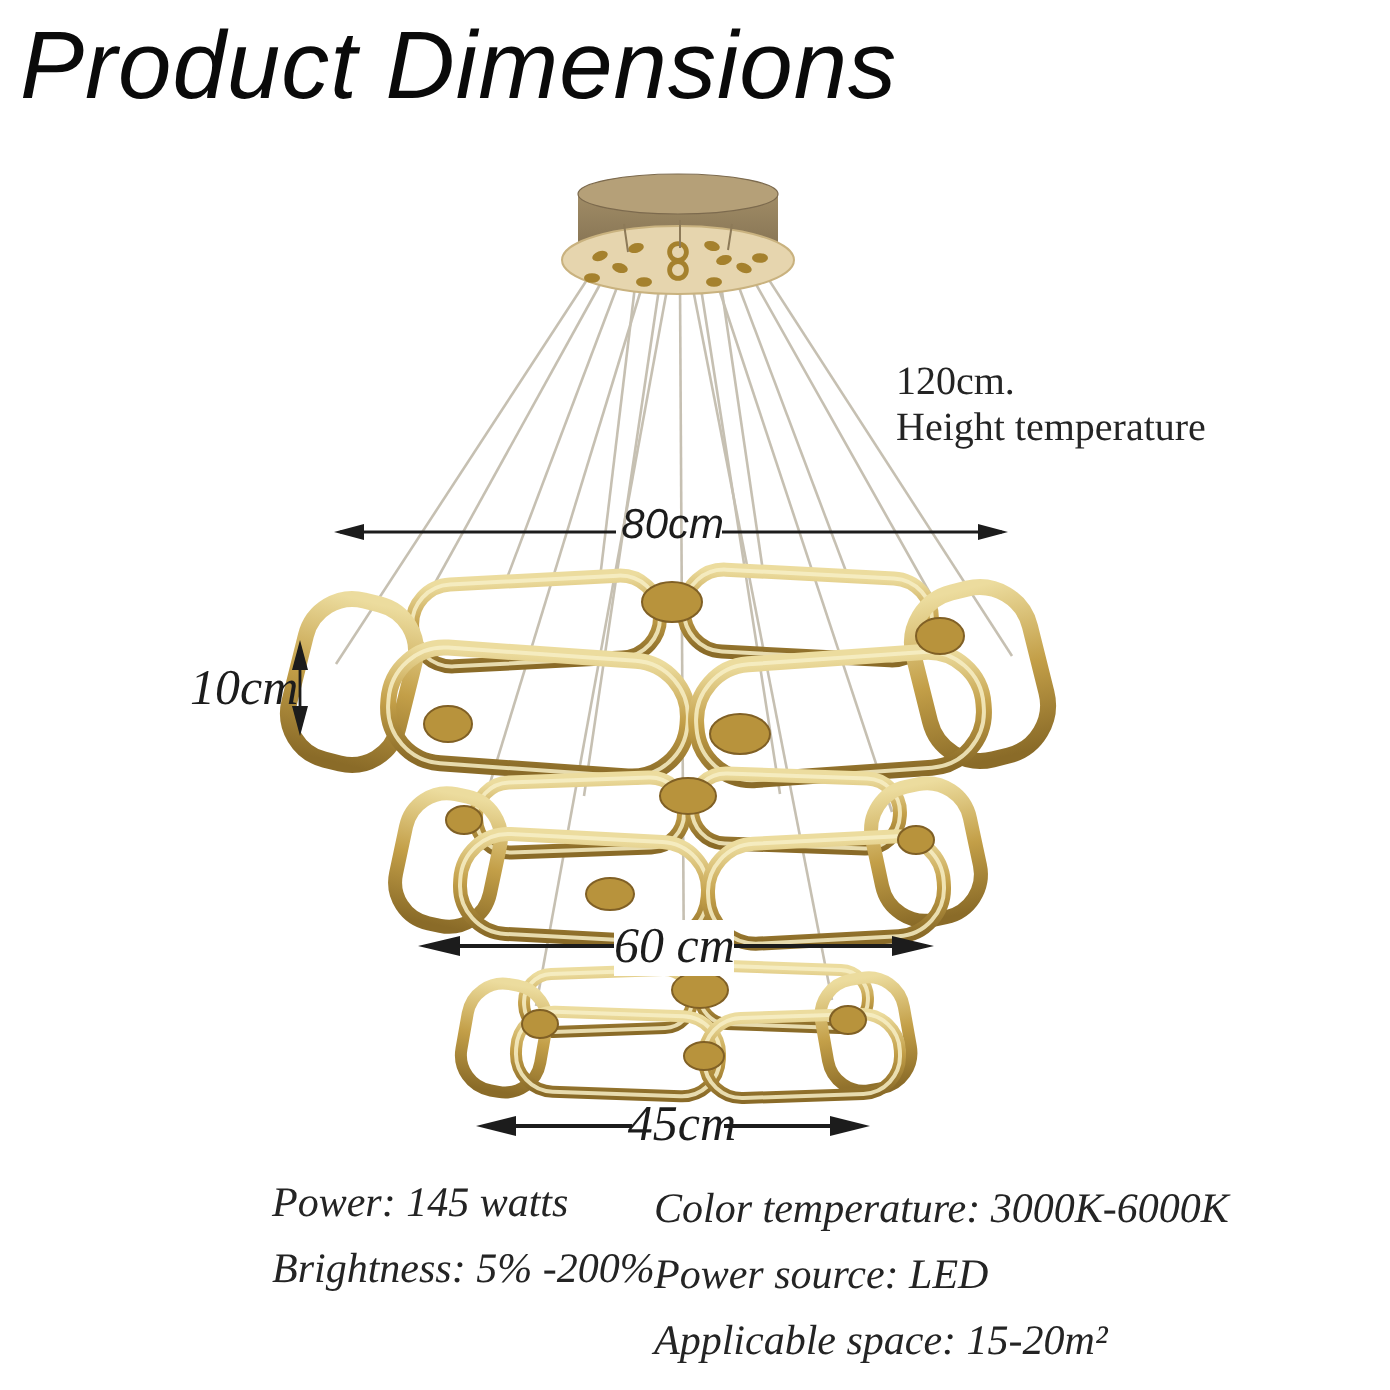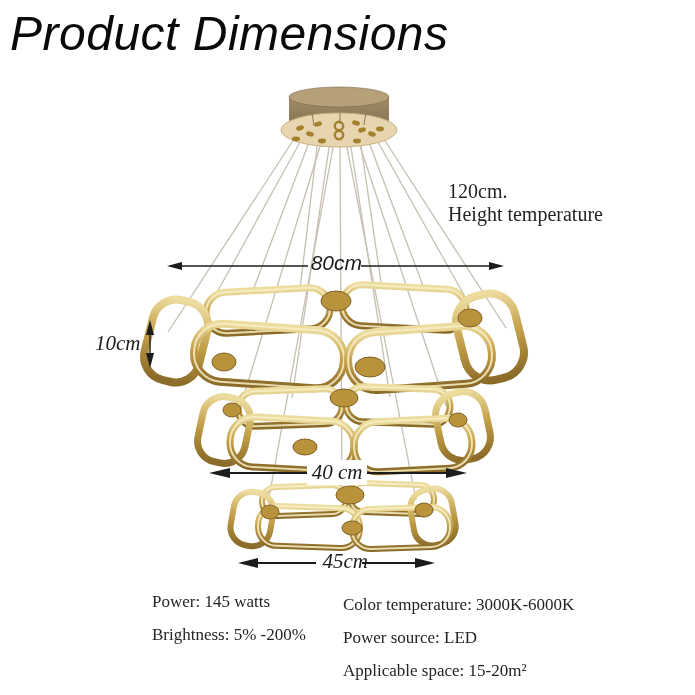--- a/index.html
+++ b/index.html
@@ -13,29 +13,29 @@
     position:absolute; left:10px; top:8px;
     font-family:"Liberation Sans", sans-serif;
     font-style:italic; font-weight:400; font-size:48px; line-height:52px;
     color:var(--title,#0a0a0a); white-space:nowrap; letter-spacing:0.5px;
   }
   .dim {
     position:absolute; font-style:italic; color:var(--arrow,#1c1c1c);
     white-space:nowrap;
   }
   .dim.sans { font-family:"Liberation Sans", sans-serif; font-size:21px; }
-  .dim.serif { font-family:"Liberation Serif", serif; font-size:21px; }
+  .dim.serif { font-family:"Liberation Serif", serif; font-size:25px; }
   .dim.bg { background:#fff; }
   .note {
     position:absolute; font-family:"Liberation Serif", serif;
     font-size:20px; line-height:23px; color:var(--text,#242424); white-space:nowrap;
   }
   .specs {
-    position:absolute; font-family:"Liberation Serif", serif; 
-    font-size:17px; color:var(--text,#242424);margin-left:16px;
+    position:absolute; font-family:"Liberation Serif", serif; font-style:italic;
+    font-size:21px; color:var(--text,#242424);
   }
   .specs > div { line-height:19px; margin-bottom:14px; white-space:nowrap; }
 
   
   .cable { stroke:var(--cable,#c6c0b2); stroke-width:1.3; fill:none; }
   .lk  { fill:none; stroke:url(#goldGrad); stroke-linejoin:round; }
   .w8 { stroke-width:8; } .w7 { stroke-width:7; } .w6 { stroke-width:6; }
   .lki { fill:none; stroke:#f7eec6; stroke-width:2; stroke-linejoin:round; opacity:0.85; }
   .cn  { fill:#b8933c; stroke:#806025; stroke-width:1; }
   .stud { fill:#a5812d; }
@@ -180,21 +180,21 @@
 
   <div class="note" style="left:448px; top:180px;">
     <div>120cm.</div>
     <div>Height temperature</div>
   </div>
 
   <div class="dim sans" style="left:308px; top:251px; width:54px; text-align:right;">80cm</div>
 
   <div class="dim serif" style="left:95px; top:331px;">10cm</div>
 
-  <div class="dim serif bg" style="left:307px; top:460px; width:60px; text-align:center;">40 cm</div>
+  <div class="dim serif bg" style="left:307px; top:460px; width:60px; text-align:center;">60 cm</div>
 
   <div class="dim serif" style="left:312px; top:549px; width:56px; text-align:right;">45cm</div>
 
   <div class="specs" style="left:136px; top:592px;">
     <div>Power: 145 watts</div>
     <div>Brightness: 5% -200%</div>
   </div>
 
   <div class="specs" style="left:327px; top:595px;">
     <div>Color temperature: 3000K-6000K</div>

